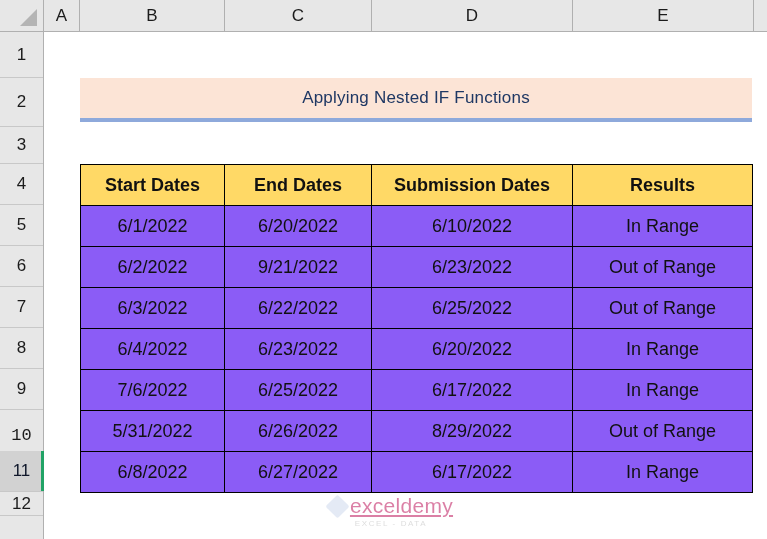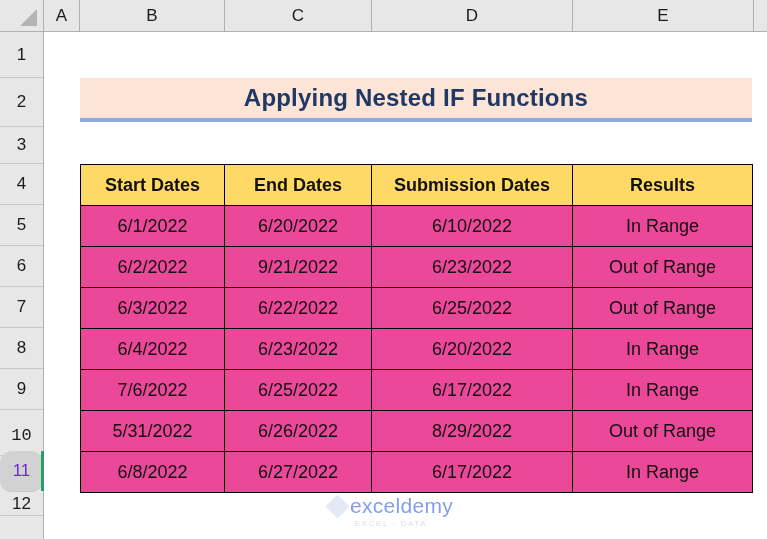--- a/index.html
+++ b/index.html
@@ -65,22 +65,21 @@
     background: #e7e7e7;
     border-bottom: 1px solid #c8c8c8;
     display: flex;
     align-items: center;
     justify-content: center;
     font-size: 17px;
     color: #1b1b1b;
   }
   .row-head.active {
     background: #d2d2d2;
-    color: #6d28d9;
-    border-radius: 12px;
+    color: #0f172a;
   }
   .row-head.active::after {
     content: "";
     position: absolute;
     right: -1px; top: 0; bottom: 0;
     width: 3px;
     background: #21a366;
   }
 
   
@@ -97,41 +96,41 @@
     position: absolute;
     left: 36px; top: 46px;
     width: 672px; height: 44px;
     background: #fce4d6;
     border-bottom: 4px solid #8ea9db;
     display: flex;
     align-items: center;
     justify-content: center;
   }
   .title-text {
-    font-size: 24px;
-    font-weight: bold;
+    font-size: 17px;
+    font-weight: normal;
     color: #1f3864;
     letter-spacing: 0.2px;
     font-family: "Liberation Sans", sans-serif;
   }
 
   
   .data-table {
     position: absolute;
     left: 36px; top: 132px;
     border-collapse: collapse;
     table-layout: fixed;
     background: #ffffff;
   }
   .data-table th, .data-table td {
     border: 1px solid #000000;
     text-align: center;
     font-family: "Liberation Sans", sans-serif;
     color: #111111;
-    background: #ec4899;
+    background: #8b5cf6;
   }
   .data-table th {
     background: #ffd966;
     font-size: 18px;
     font-weight: bold;
     height: 41px;
   }
   .data-table td {
     font-size: 18px;
     font-weight: normal;
@@ -158,23 +157,24 @@
     gap: 4px;
   }
   .wm-logo {
     width: 17px; height: 17px;
     background: #cfd9ee;
     transform: rotate(45deg);
     border-radius: 2px;
   }
   .wm-name {
     font-size: 21px;
-    color: #1d4ed8;
+    color: #be185d;
     font-family: "Liberation Sans", sans-serif;
     letter-spacing: 0.3px;
+    text-decoration: underline;
   }
   .wm-sub {
     font-size: 8px;
     color: #c2c2c2;
     letter-spacing: 1.6px;
     margin-top: 1px;
     font-family: "Liberation Sans", sans-serif;
   }
 </style>
 </head>

